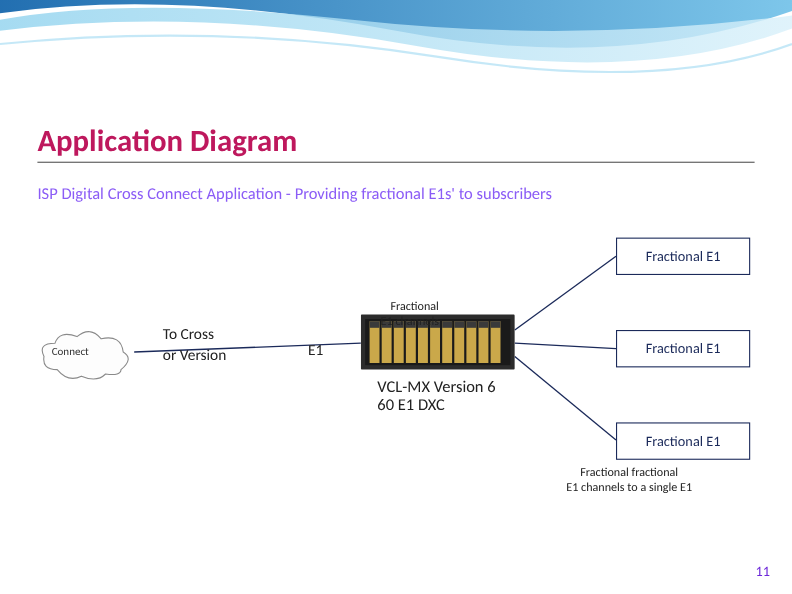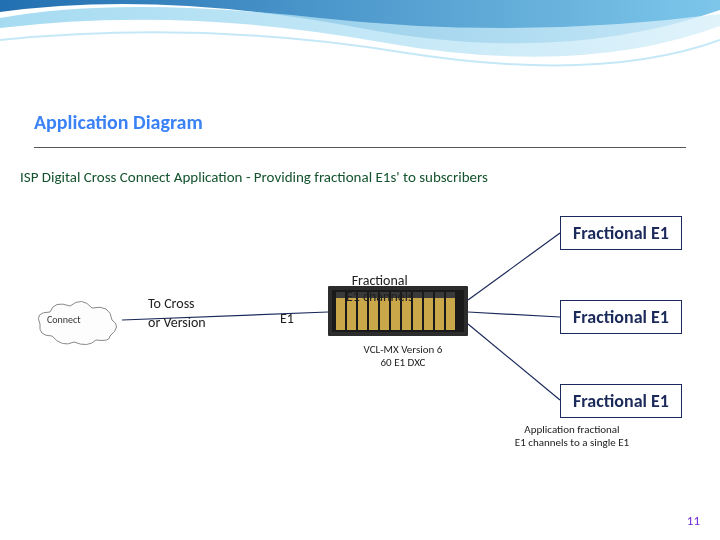--- a/index.html
+++ b/index.html
@@ -1,27 +1,27 @@
 <!DOCTYPE html>
 <html><head>
 <meta charset="utf-8">
 <style>
   html,body{margin:0;padding:0;width:720px;height:540px;font-family:"Calibri","Segoe UI",Arial,sans-serif;background:#fff;color:#000;overflow:hidden}
   .swoosh{position:absolute;top:0;left:0;width:720px;height:90px;pointer-events:none}
-  .title{position:absolute;left:34px;top:110px;font-size:20px;font-weight:700;color:#3b82f6}
+  .title{position:absolute;left:34px;top:110px;font-size:28px;font-weight:700;color:#be185d}
   .underline{position:absolute;left:34px;top:147px;width:652px;height:1px;background:#555}
-  .subtitle{position:absolute;left:20px;top:168px;font-size:15px;color:#14532d}
+  .subtitle{position:absolute;left:34px;top:168px;font-size:15px;color:#8b5cf6}
   .cloud{position:absolute;left:32px;top:298px;width:90px;height:50px}
   .cloud-label{position:absolute;left:47px;top:313px;font-size:10px;color:#333}
   .toswitch{position:absolute;left:148px;top:295px;font-size:14px;color:#222;line-height:1.35}
   .e1{position:absolute;left:280px;top:310px;font-size:14px;color:#222}
   .chassis{position:absolute;left:328px;top:282px;width:140px;height:58px}
-  .chassis-top{position:absolute;left:346px;top:273px;font-size:14px;color:#222;line-height:1.15;text-align:center}
-  .chassis-bot{position:absolute;left:343px;top:344px;font-size:11px;color:#222;line-height:1.15;text-align:center;width:120px}
-  .fracbox{position:absolute;width:120px;height:32px;border:1.5px solid #1b2a5a;background:#fff;display:flex;align-items:center;justify-content:center;font-size:18px;font-weight:700;color:#1b2a5a}
+  .chassis-top{position:absolute;left:346px;top:273px;font-size:11px;color:#222;line-height:1.15;text-align:right}
+  .chassis-bot{position:absolute;left:343px;top:344px;font-size:15px;color:#222;line-height:1.15;width:120px}
+  .fracbox{position:absolute;width:120px;height:32px;border:1.5px solid #1b2a5a;background:#fff;display:flex;align-items:center;justify-content:center;font-size:13px;font-weight:400;color:#1b2a5a}
   .fb1{left:560px;top:216px}
   .fb2{left:560px;top:300px}
   .fb3{left:560px;top:384px}
   .agg{position:absolute;left:472px;top:424px;width:200px;font-size:11px;color:#222;line-height:1.15;text-align:center}
   .pagenum{position:absolute;right:20px;bottom:12px;font-size:13px;color:#6d28d9}
   svg line{stroke:#1b2a5a;stroke-width:1.2}
 </style>
 </head>
 <body>
 
@@ -104,17 +104,17 @@
 <div class="chassis-bot">
   <span>VCL-MX Version 6</span><br>
   <span>60 E1 DXC</span>
 </div>
 
 <div class="fracbox fb1">Fractional E1</div>
 <div class="fracbox fb2">Fractional E1</div>
 <div class="fracbox fb3">Fractional E1</div>
 
 <div class="agg">
-  <span>Application fractional</span><br>
+  <span>Fractional fractional</span><br>
   <span>E1 channels to a single E1</span>
 </div>
 
 <div class="pagenum">11</div>
 
 </body></html>

